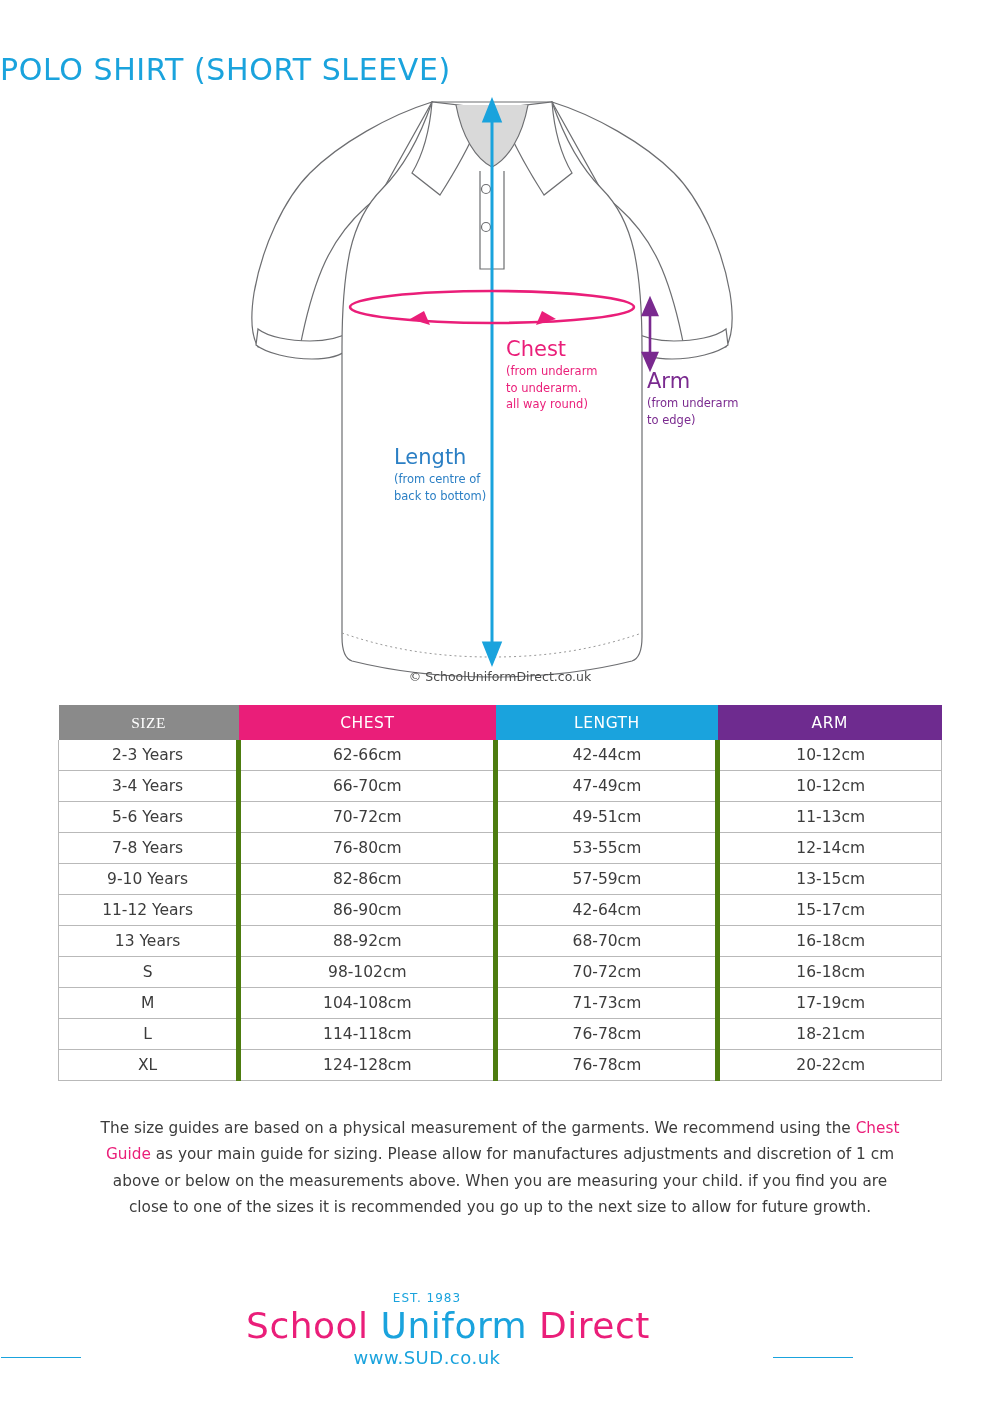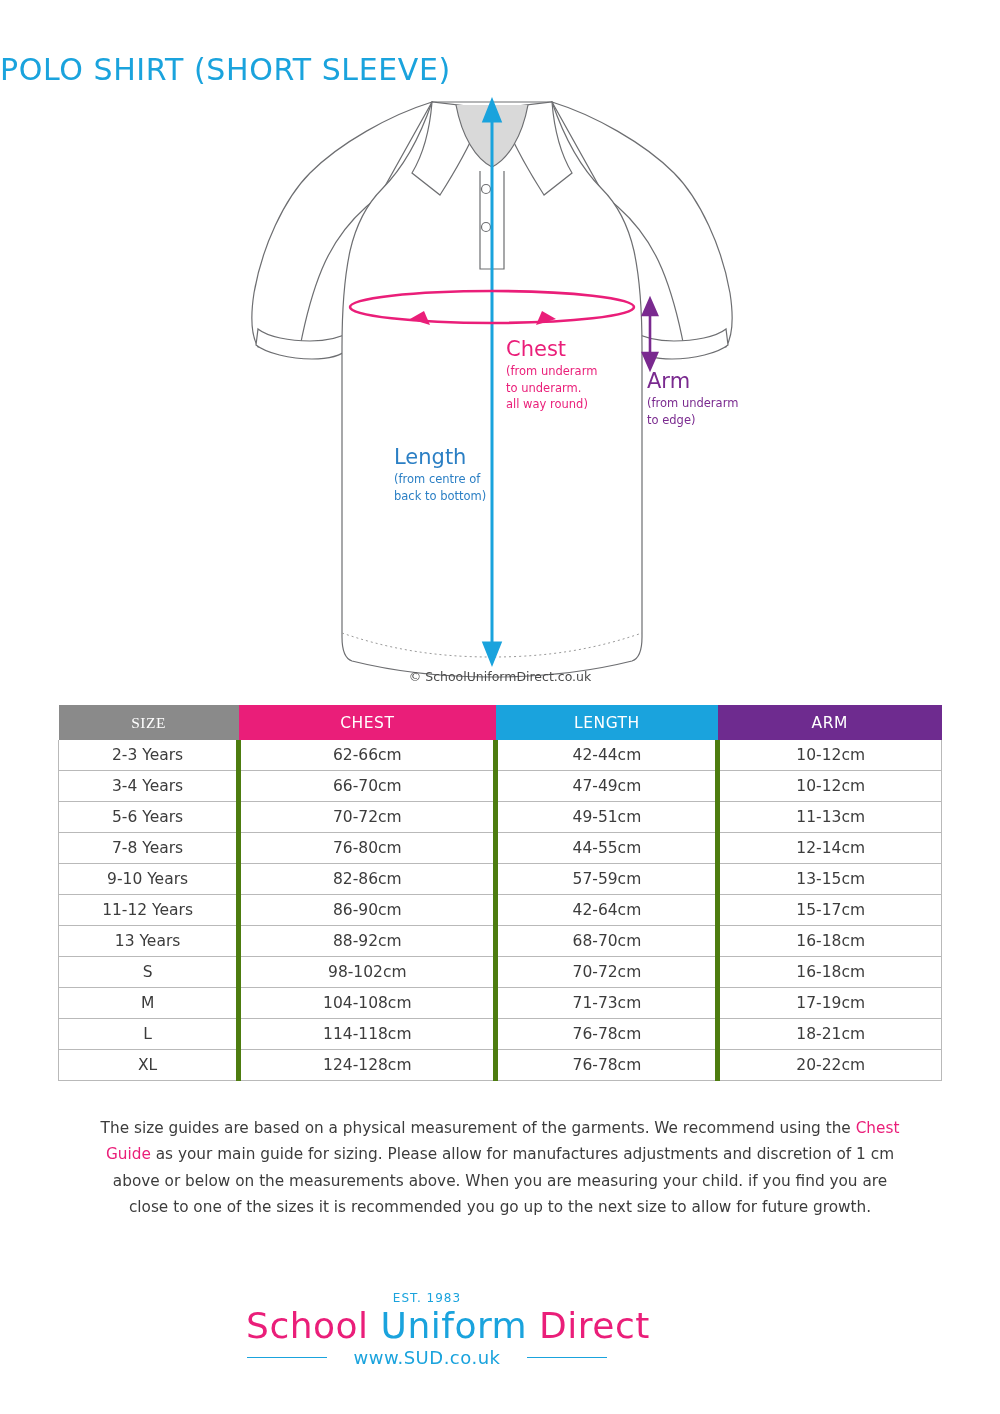--- a/index.html
+++ b/index.html
@@ -140,21 +140,21 @@
     letter-spacing: 0.5px;
     line-height: 1.05;
     padding-left: 42px;
   }
   .logo-school  { color: #ea1e79; }
   .logo-uniform { color: #1aa3dd; }
   .logo-direct  { color: #ea1e79; }
   .url-row {
     display: flex;
     align-items: center;
-    justify-content: center;
+    justify-content: space-between;
     gap: 26px;
     margin-top: 2px;
   }
   .url-row .rule {
     width: 80px;
     height: 1.5px;
     background: #1aa3dd;
   }
   .url {
     color: #1aa3dd;
@@ -268,21 +268,21 @@
           </tr>
           <tr>
             <td>5-6 Years</td>
             <td>70-72cm</td>
             <td>49-51cm</td>
             <td>11-13cm</td>
           </tr>
           <tr>
             <td>7-8 Years</td>
             <td>76-80cm</td>
-            <td>44-55cm</td>
+            <td>53-55cm</td>
             <td>12-14cm</td>
           </tr>
           <tr>
             <td>9-10 Years</td>
             <td>82-86cm</td>
             <td>57-59cm</td>
             <td>13-15cm</td>
           </tr>
           <tr>
             <td>11-12 Years</td>

